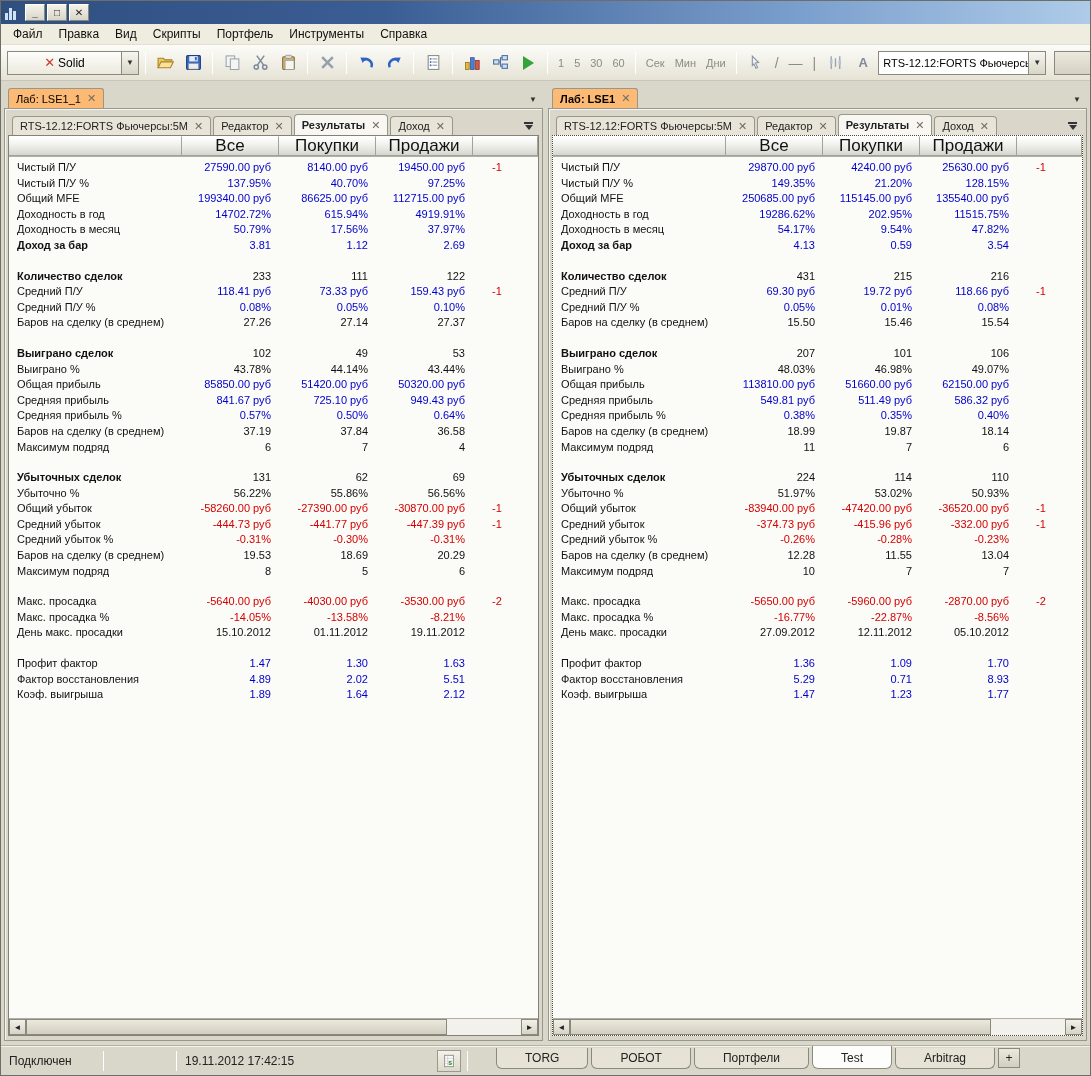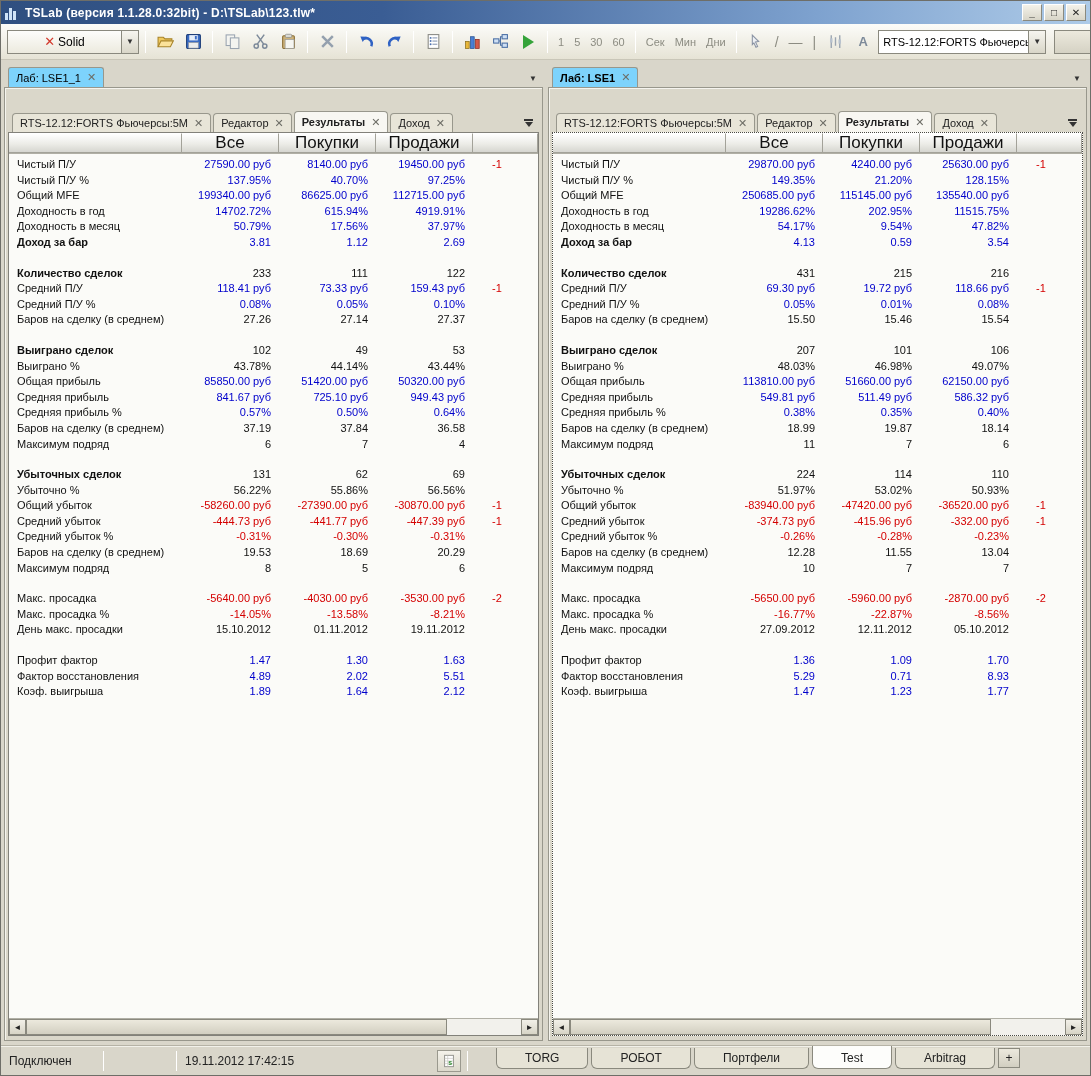--- a/index.html
+++ b/index.html
@@ -31,25 +31,25 @@
   .x-red { color:#d2372a; font-weight:bold; font-size:13px; }
   .combo-instr { width:168px; }
   .combo-instr .val { padding:0 4px; white-space:nowrap; overflow:hidden; flex:1; }
   .blank-btn { width:40px; height:24px; background:linear-gradient(#ece9dd,#d5d2c4); border:1px solid #8a897e; margin-left:6px; flex:0 0 auto; }
   .play-tri { width:0; height:0; border-left:11px solid #35a33a; border-top:7px solid transparent; border-bottom:7px solid transparent; }
 
   
   .main { flex:1; display:flex; gap:5px; padding:5px 3px 4px 3px; overflow:hidden; }
   .panel { width:540px; display:flex; flex-direction:column; min-height:0; }
   .lab-row { height:22px; display:flex; align-items:flex-end; padding-left:4px; position:relative; flex:0 0 auto; }
-  .lab-tab { height:20px; background:#7dd3fc; border:1px solid #98978c; border-bottom:none; border-radius:3px 3px 0 0; display:flex; align-items:center; padding:0 7px; font-size:11px; gap:6px; }
+  .lab-tab { height:20px; background:#fdba74; border:1px solid #98978c; border-bottom:none; border-radius:3px 3px 0 0; display:flex; align-items:center; padding:0 7px; font-size:11px; gap:6px; }
   .panel.focused .lab-tab .lab-lbl { font-weight:bold; }
   .tab-x { color:#6d6d66; font-size:11px; font-weight:bold; }
   .lab-caret { position:absolute; right:6px; bottom:4px; font-size:8px; color:#333; }
-  .panel-body { flex:1; border:1px solid #98978c; background:#dad7ca; padding:21px 3px 4px 3px; display:flex; flex-direction:column; min-height:0; box-shadow:inset 1px 1px 0 #f5f4ee; }
+  .panel-body { flex:1; border:1px solid #98978c; background:#dad7ca; padding:3px 3px 4px 3px; display:flex; flex-direction:column; min-height:0; box-shadow:inset 1px 1px 0 #f5f4ee; }
   .doc-tabs { height:23px; display:flex; align-items:flex-end; padding-left:4px; position:relative; flex:0 0 auto; }
   .doc-tab { height:19px; background:#e8e5d8; border:1px solid #98978c; border-bottom:none; border-radius:4px 4px 0 0; display:flex; align-items:center; gap:6px; padding:0 7px; font-size:11px; margin-right:2px; color:#222; }
   .doc-tab.active { background:#f8f7f2; height:21px; font-weight:bold; position:relative; z-index:2; }
   .tabs-overflow { position:absolute; right:5px; bottom:5px; width:11px; display:flex; flex-direction:column; align-items:center; }
   .tabs-overflow .bar { width:9px; height:2px; background:#333; margin-bottom:1px; }
   .tabs-overflow .tri { width:0; height:0; border-top:5px solid #333; border-left:4.5px solid transparent; border-right:4.5px solid transparent; }
   .content-box { flex:1; display:flex; flex-direction:column; min-height:0; border:1px solid #82817a; background:#fbfbf8; }
   .panel.focused .content-box { border:1px dotted #4a4a44; }
   
   .thead { display:flex; flex:0 0 auto; height:21px; background:#e3e2db; border-bottom:1px solid #b0afa5; }
@@ -92,28 +92,36 @@
 <body>
 
 <div class="window">
 
   <div class="titlebar">
     <span class="app-icon">
         <i style="height:7px"></i>
         <i style="height:12px"></i>
         <i style="height:9px"></i>
       </span>
-    <span class="title">TSLab (версия 1.1.28.0:32bit) - D:\TSLab\123.tlw*</span>
     <span class="win-btns">
       <span class="win-btn">_</span>
       <span class="win-btn">□</span>
       <span class="win-btn">✕</span>
     </span>
   </div>
 
+  <div class="menubar" id="menubar">
+      <span class="menu-item">Файл</span>
+      <span class="menu-item">Правка</span>
+      <span class="menu-item">Вид</span>
+      <span class="menu-item">Скрипты</span>
+      <span class="menu-item">Портфель</span>
+      <span class="menu-item">Инструменты</span>
+      <span class="menu-item">Справка</span>
+    </div>
 
   <div class="toolbar">
     <div class="combo combo-solid">
       <span class="lbl">
           <span class="x-red">✕</span>
           <span>Solid</span>
         </span>
       <span class="arrow-box">▼</span>
     </div>
     <span class="tb-sep"></span>

